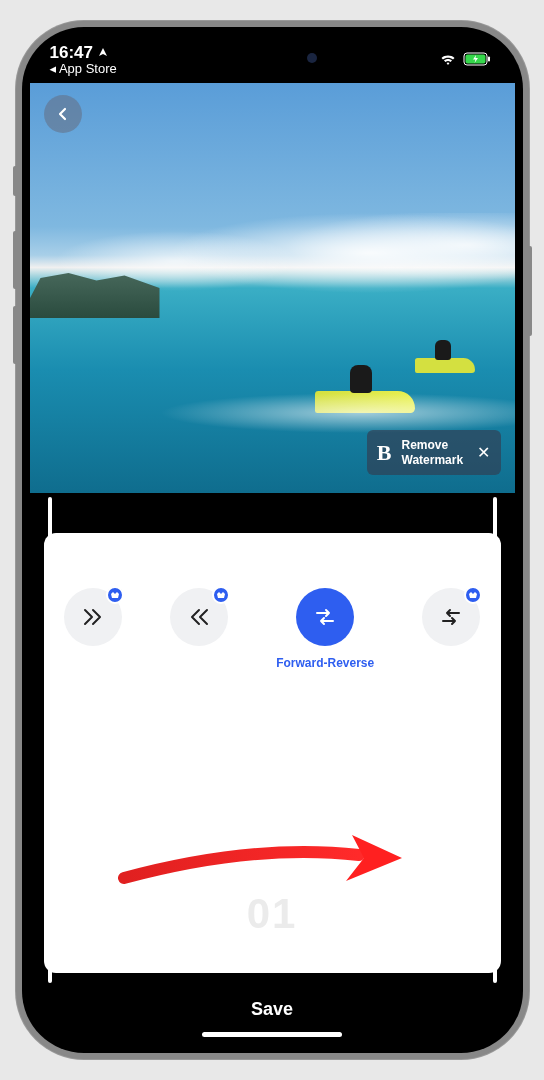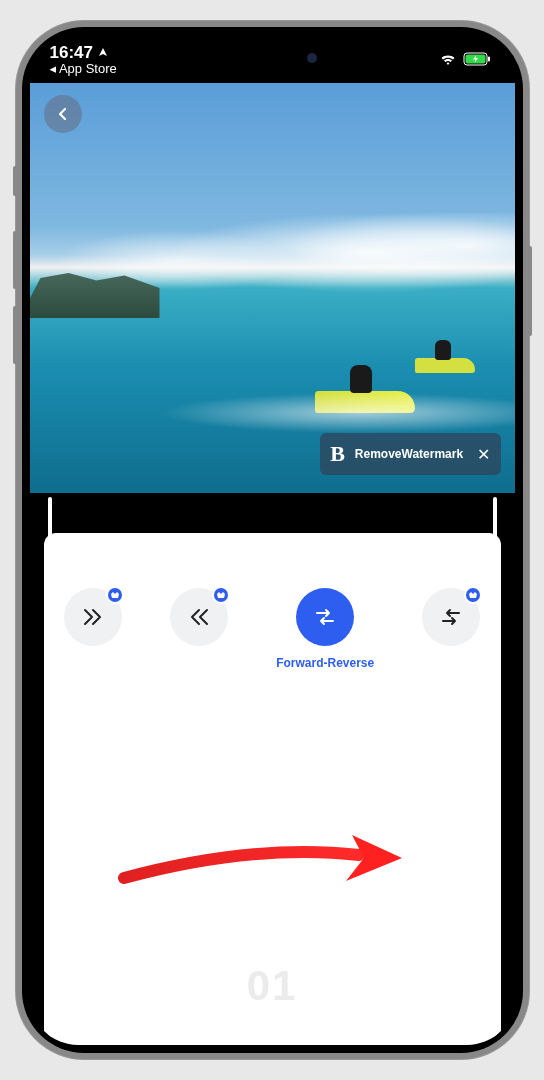--- a/index.html
+++ b/index.html
@@ -186,21 +186,21 @@
       gap: 10px;
       color: #fff;
       font-size: 12px;
       font-weight: 600;
     }
     .badge-b {
       font-size: 22px;
       font-weight: 900;
       font-family: Georgia, serif;
     }
-    .badge-text { display: flex; flex-direction: row; line-height: 1.2; }
+    .badge-text { display: flex; flex-direction: column; line-height: 1.2; }
     .badge-close { font-size: 16px; font-weight: 300; margin-left: 4px; }
     .spacer { height: 40px; }
     .controls-panel {
       background: #fff;
       margin: 0 14px;
       border-radius: 12px;
       flex: 1;
       padding: 55px 18px 40px;
       position: relative;
       display: flex;
@@ -445,17 +445,20 @@
               <stop offset="100%" stop-color="#ff2a2a"></stop>
             </linearGradient>
           </defs>
           <path d="M10 45 Q 140 10 245 22" stroke="url(#arrgrad)" stroke-width="12" fill="none" stroke-linecap="round"></path>
           <path d="M238 2 L288 25 L232 48 L250 25 Z" fill="#ff2020"></path>
         </svg>
 
         <div class="faded-number">01</div>
       </div>
 
+      <div class="save-bar">
+        <span>Save</span>
+      </div>
 
       <div class="home-indicator"></div>
     </div>
   </div>
 </div>
 
 </body></html>

